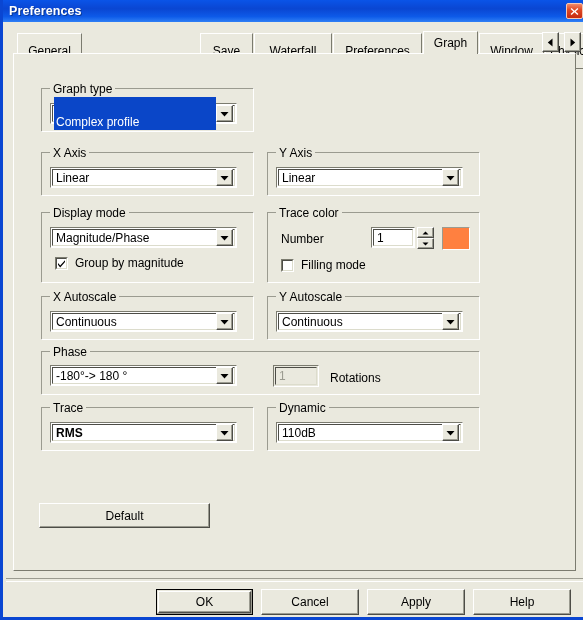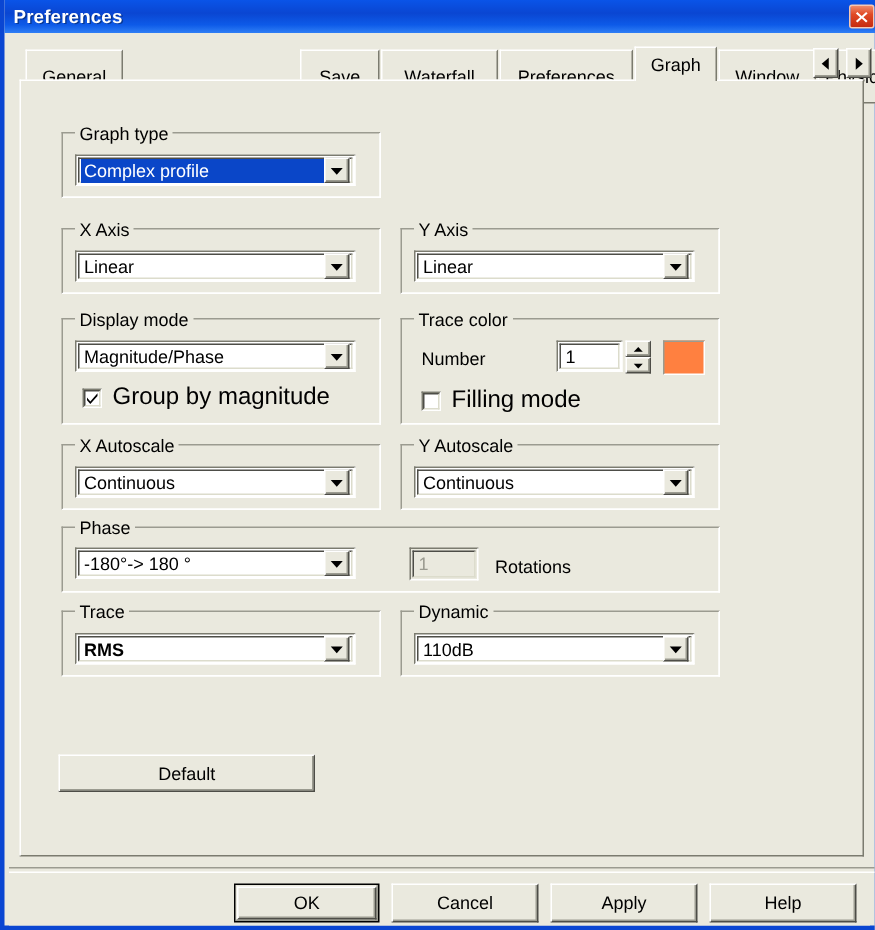--- a/index.html
+++ b/index.html
@@ -178,21 +178,21 @@
     z-index: 2;
     margin-left: 5px;
     font-size: 12px;
     white-space: nowrap;
     flex: 1;
   }
   .combo-text.highlight {
     background: #0a46c8;
     color: #ffffff;
     margin-left: 3px;
-    padding: 1px 2px 1px 2px;
+    padding: 18px 2px 1px 2px;
   }
   .combo-arrow {
     position: relative;
     z-index: 3;
     width: 17px; height: 17px;
     margin-right: 3px;
     box-sizing: border-box;
     background: #eae9de;
     border: 1px solid #ffffff;
     border-right-color: #4d4d47;
@@ -269,21 +269,21 @@
     content: "";
     position: absolute;
     left: 0; top: 0; right: 0; bottom: 0;
     border: 1px solid #4d4d47;
     border-right-color: #dcdccc;
     border-bottom-color: #dcdccc;
   }
   .checkbox svg { position: relative; z-index: 2; display: block; }
   .check-label {
     margin-left: 7px;
-    font-size: 16px;
+    font-size: 12px;
     white-space: nowrap;
   }
 
   
   #trace-swatch {
     position: absolute;
     box-sizing: border-box;
     border: 1px solid #9b9b90;
     border-right-color: #ffffff;
     border-bottom-color: #ffffff;

